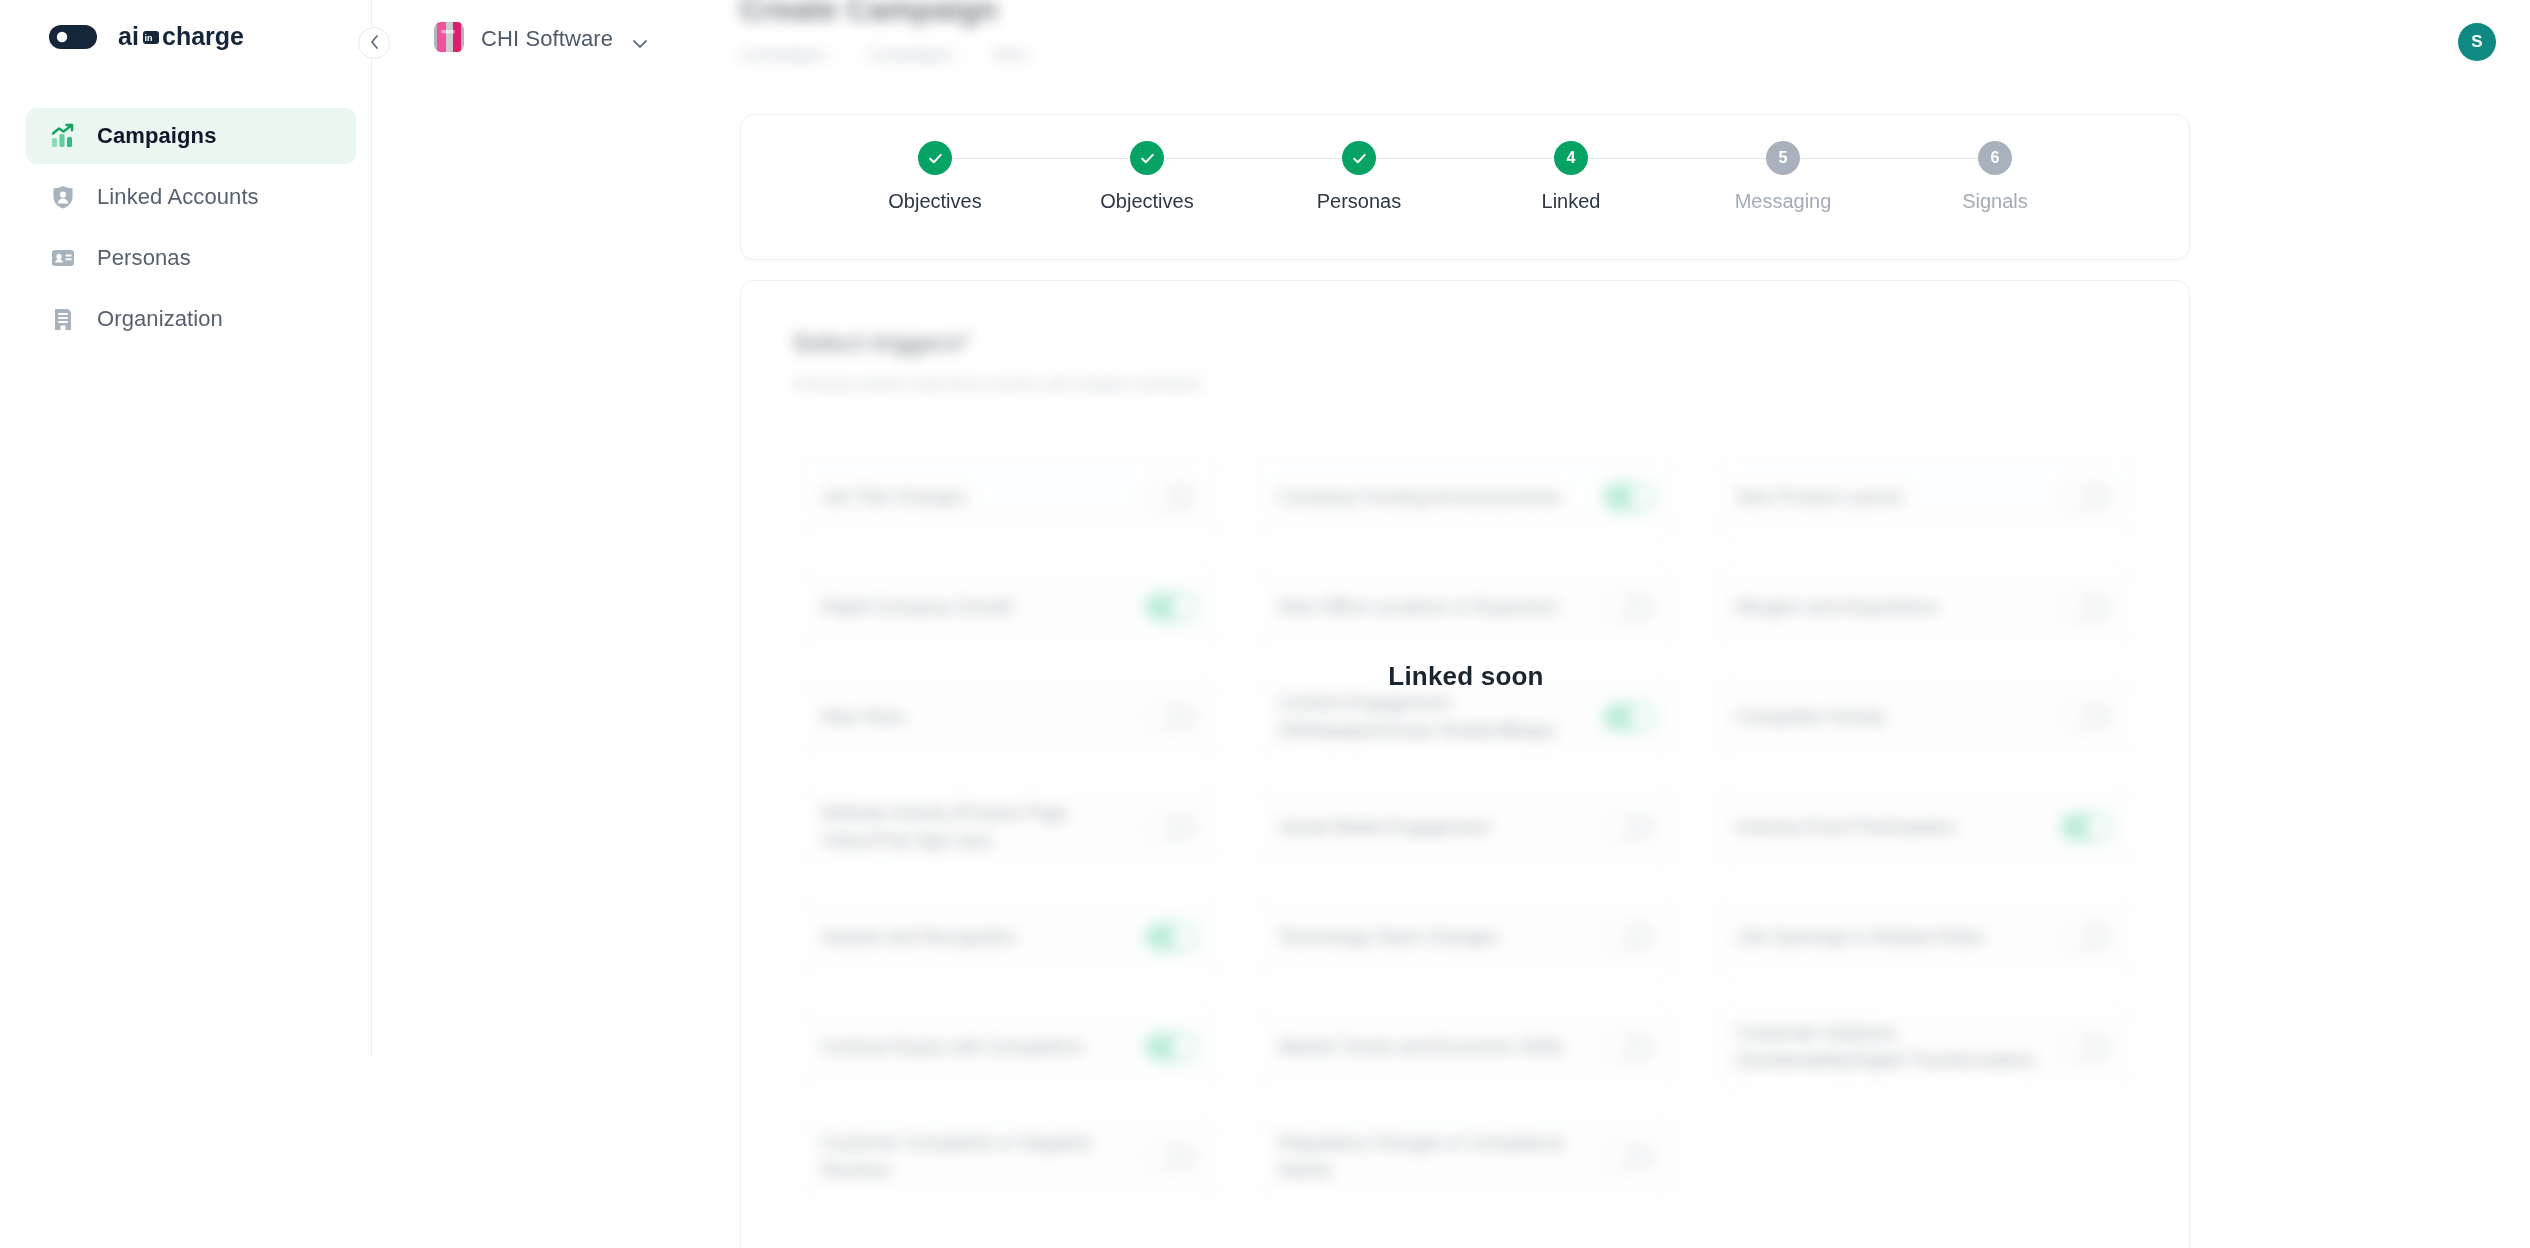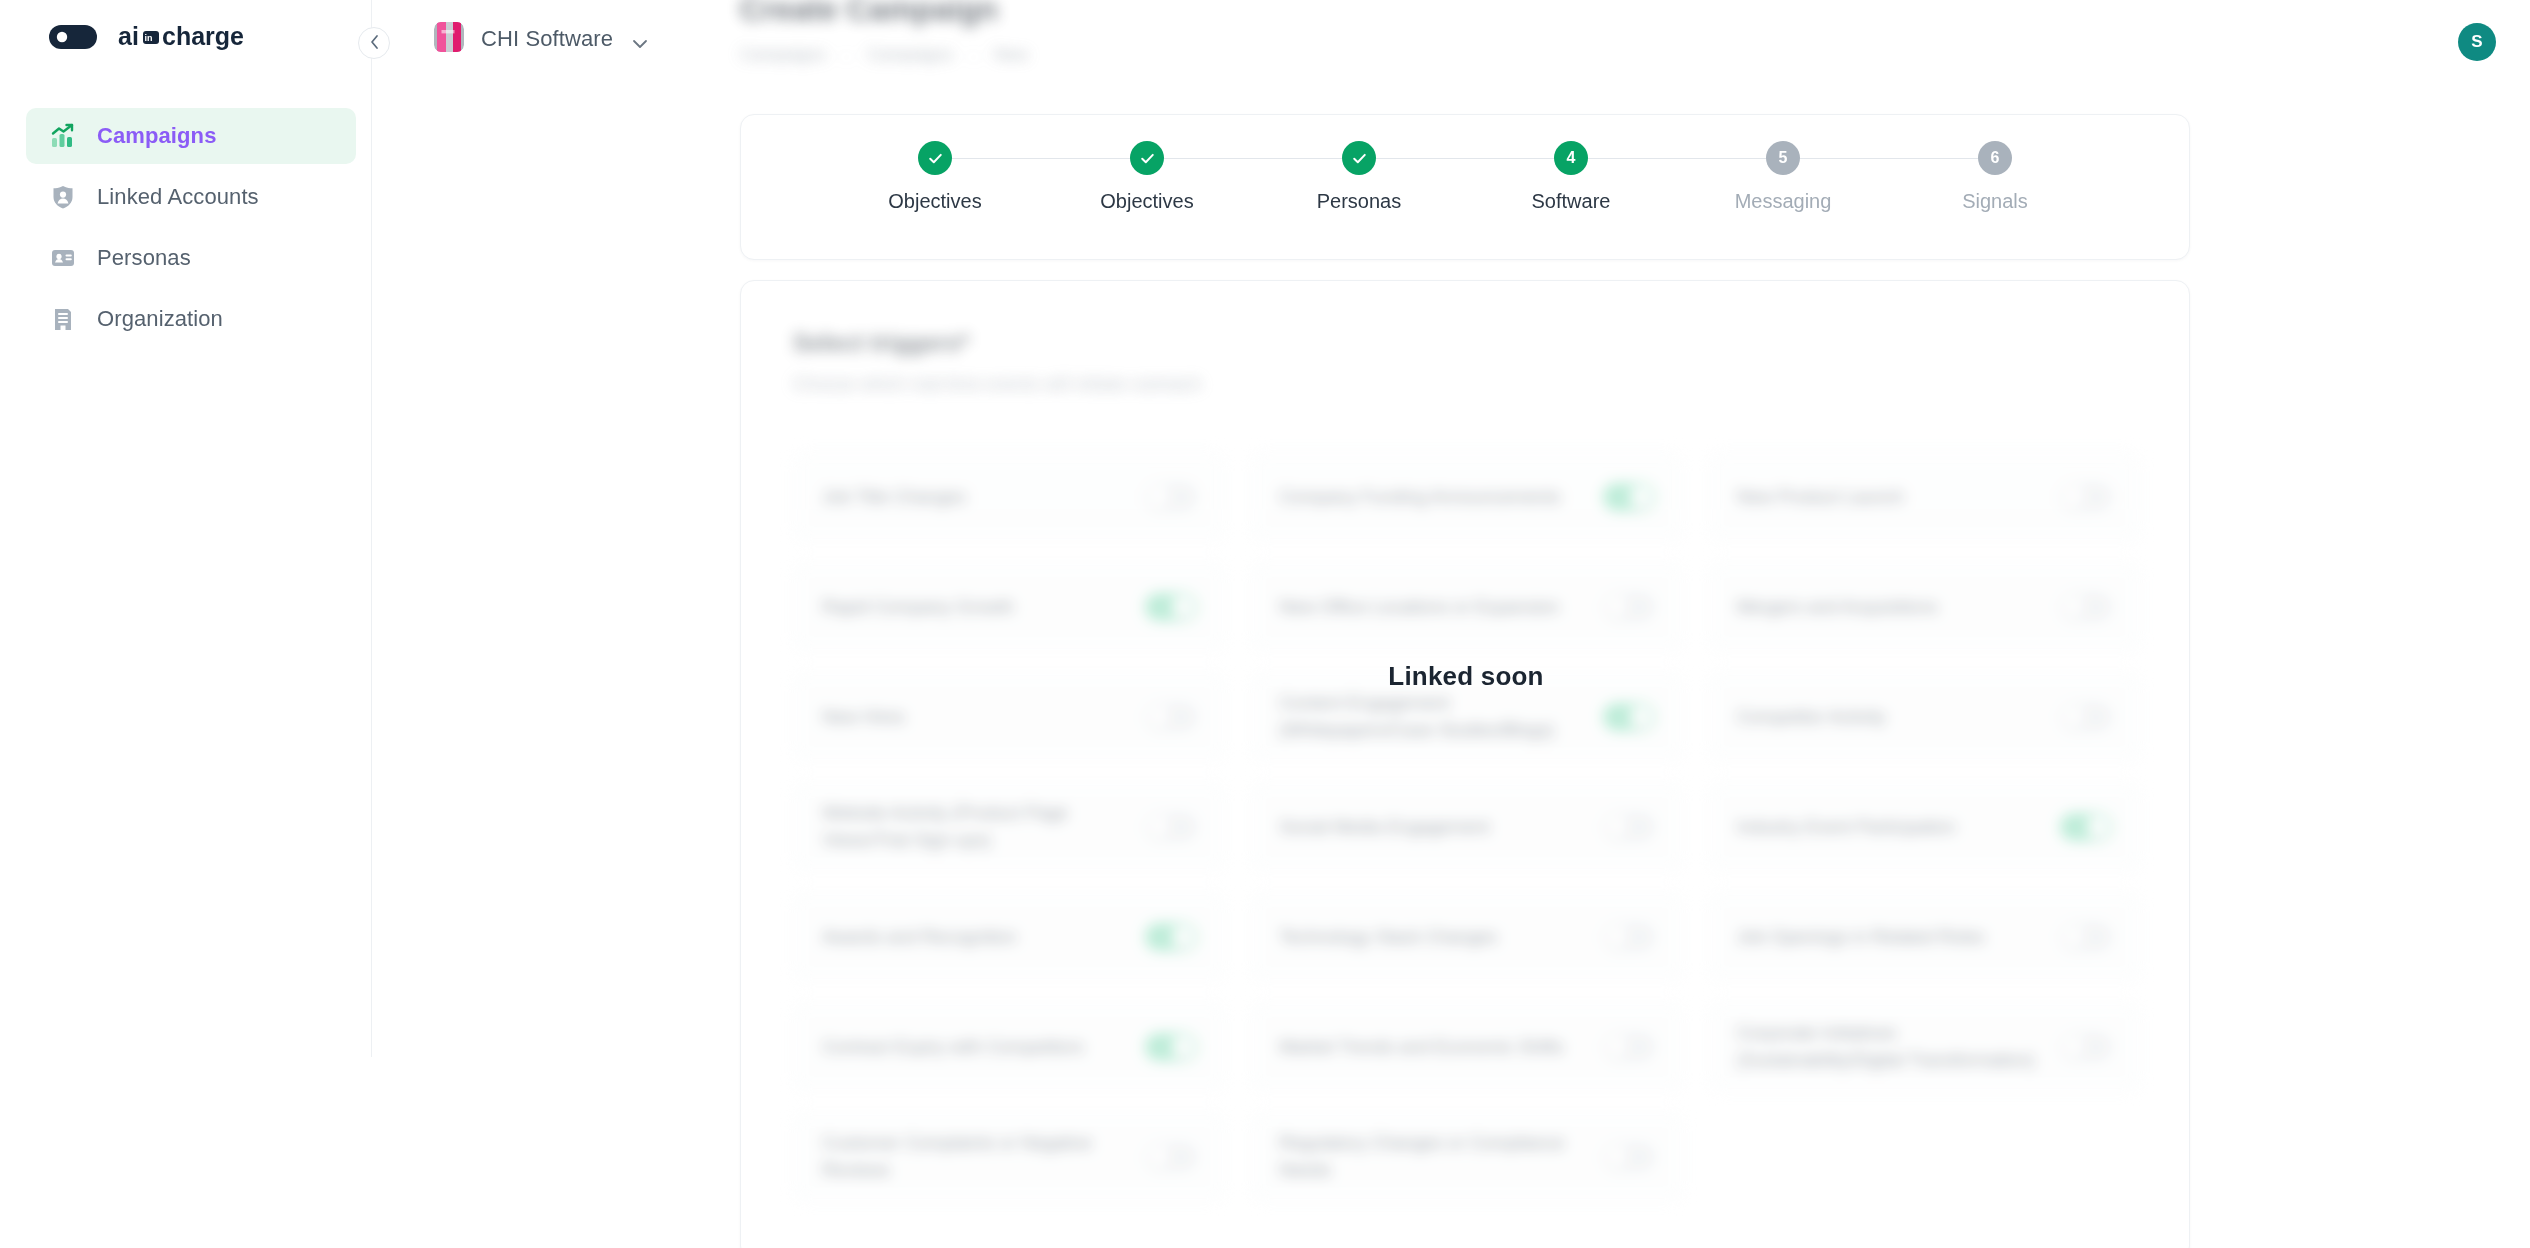--- a/index.html
+++ b/index.html
@@ -52,21 +52,21 @@
   }
   .nav-item.active {
     background: #e9f7f0;
   }
   .nav-label {
     font-size: 22px;
     color: #55616e;
     letter-spacing: .1px;
   }
   .nav-item.active .nav-label {
-    color: #8b5cf6;
+    color: #0f172a;
     font-weight: 700;
   }
   .nav-icon {
     width: 30px; height: 30px;
     display: flex; align-items: center; justify-content: center;
     flex: 0 0 30px;
   }
 
   
   .collapse-btn {
@@ -475,21 +475,21 @@
         <div class="step-bubble">
           <svg class="check" viewBox="0 0 18 18">
             <path d="M3.4 9.3 L7.2 13 L14.6 5.2" stroke="#ffffff" stroke-width="2.1" fill="none" stroke-linecap="round" stroke-linejoin="round"></path>
           </svg>
         </div>
         <div class="step-label">Personas</div>
       </div>
       <div class="step current">
         <div class="step-line"></div>
         <div class="step-bubble">4</div>
-        <div class="step-label">Software</div>
+        <div class="step-label">Linked</div>
       </div>
       <div class="step todo">
         <div class="step-line"></div>
         <div class="step-bubble">5</div>
         <div class="step-label">Messaging</div>
       </div>
       <div class="step todo">
         <div class="step-bubble">6</div>
         <div class="step-label">Signals</div>
       </div>

